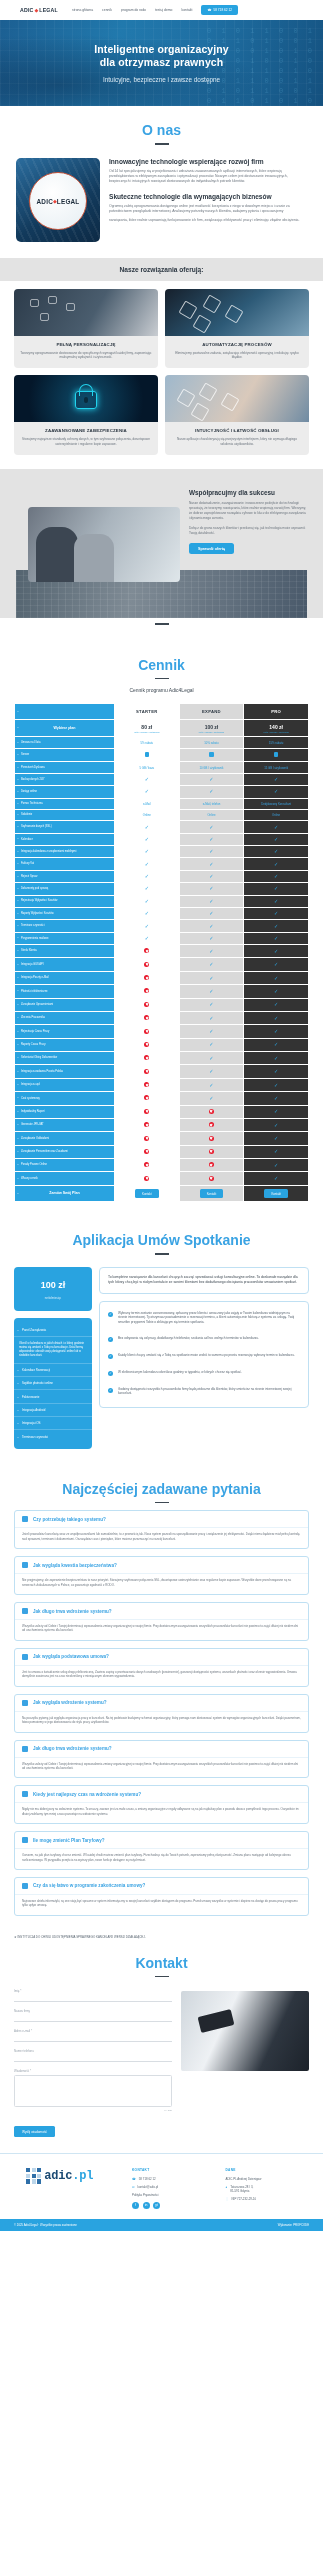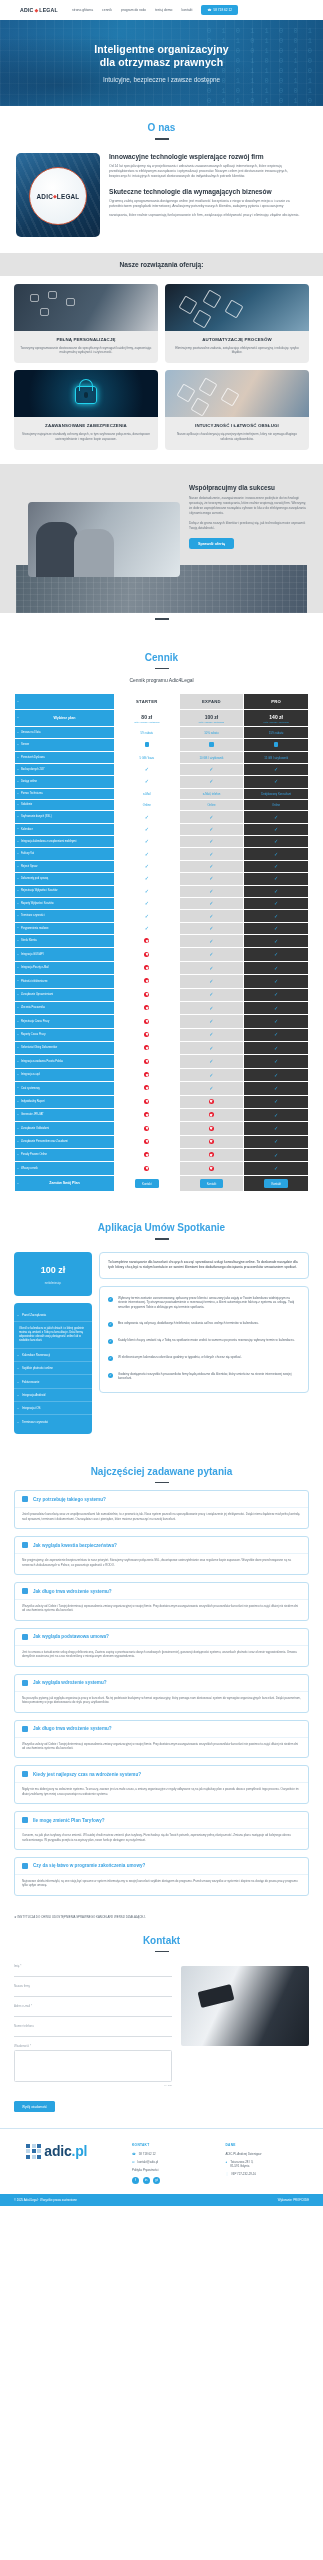--- a/index.html
+++ b/index.html
@@ -56,21 +56,21 @@
     position:relative; z-index:3; color:#fff; font-size:10.5px; line-height:13px;
     text-align:center; font-weight:bold; letter-spacing:.1px;
   }
   .hero p {
     position:relative; z-index:3; color:#dbeaf4; font-size:6.4px; margin-top:7px;
     text-align:center; font-weight:normal;
   }
 
   
   .sec-title {
-    text-align:center; color:#3aa3e3; font-size:10px; font-weight:bold;
+    text-align:center; color:#3aa3e3; font-size:14px; font-weight:bold;
     padding-top:16px;
   }
   .sec-rule { width:14px; height:1.6px; background:#3d4852; margin:5px auto 0; }
 
   
   .onas { display:flex; gap:9px; padding:13px 16px 16px; align-items:flex-start; }
   .onas-img {
     width:84px; height:84px; border-radius:5px; flex:0 0 84px; position:relative;
     background:linear-gradient(150deg,#2b6d9e,#123a5c 60%,#0d2a45);
     overflow:hidden;
@@ -285,21 +285,21 @@
     border-radius:2px; background:#22272e; transform:rotate(-14deg);
   }
 
   
   footer { margin-top:16px; border-top:.5px solid #cfe5f3; padding:14px 14px 10px;
            display:flex; gap:10px; align-items:flex-start; }
   .f-logo { display:flex; align-items:center; gap:3px; width:108px; padding-left:12px; }
   .f-sq { display:grid; grid-template-columns:repeat(3,4.2px); gap:1.4px; }
   .f-sq i { display:block; width:4.2px; height:4.2px; background:#2f6fa8; }
   .f-sq i.lite { background:#bcd6ea; }
-  .f-logo .nm { font-size:14px; font-weight:bold; color:#1b4a73; letter-spacing:-.2px; }
+  .f-logo .nm { font-size:12px; font-weight:bold; color:#1b4a73; letter-spacing:-.2px;font-family:Liberation Mono, monospace; }
   .f-logo .nm em { font-style:normal; color:#29a3e0; }
   .f-col { flex:1; }
   .f-col h5 { font-size:3.2px; color:#29a3e0; font-weight:bold; letter-spacing:.3px;
               margin-bottom:5px; }
   .f-col .row { display:flex; gap:3px; align-items:flex-start; font-size:2.9px;
                 color:#5a6672; margin-bottom:4px; line-height:4px; }
   .f-col .row i { color:#29a3e0; font-style:normal; font-size:3px; }
   .socials { display:flex; gap:3.5px; margin-top:5px; }
   .socials b {
     width:7px; height:7px; border-radius:50%; background:#29a3e0; color:#fff;

